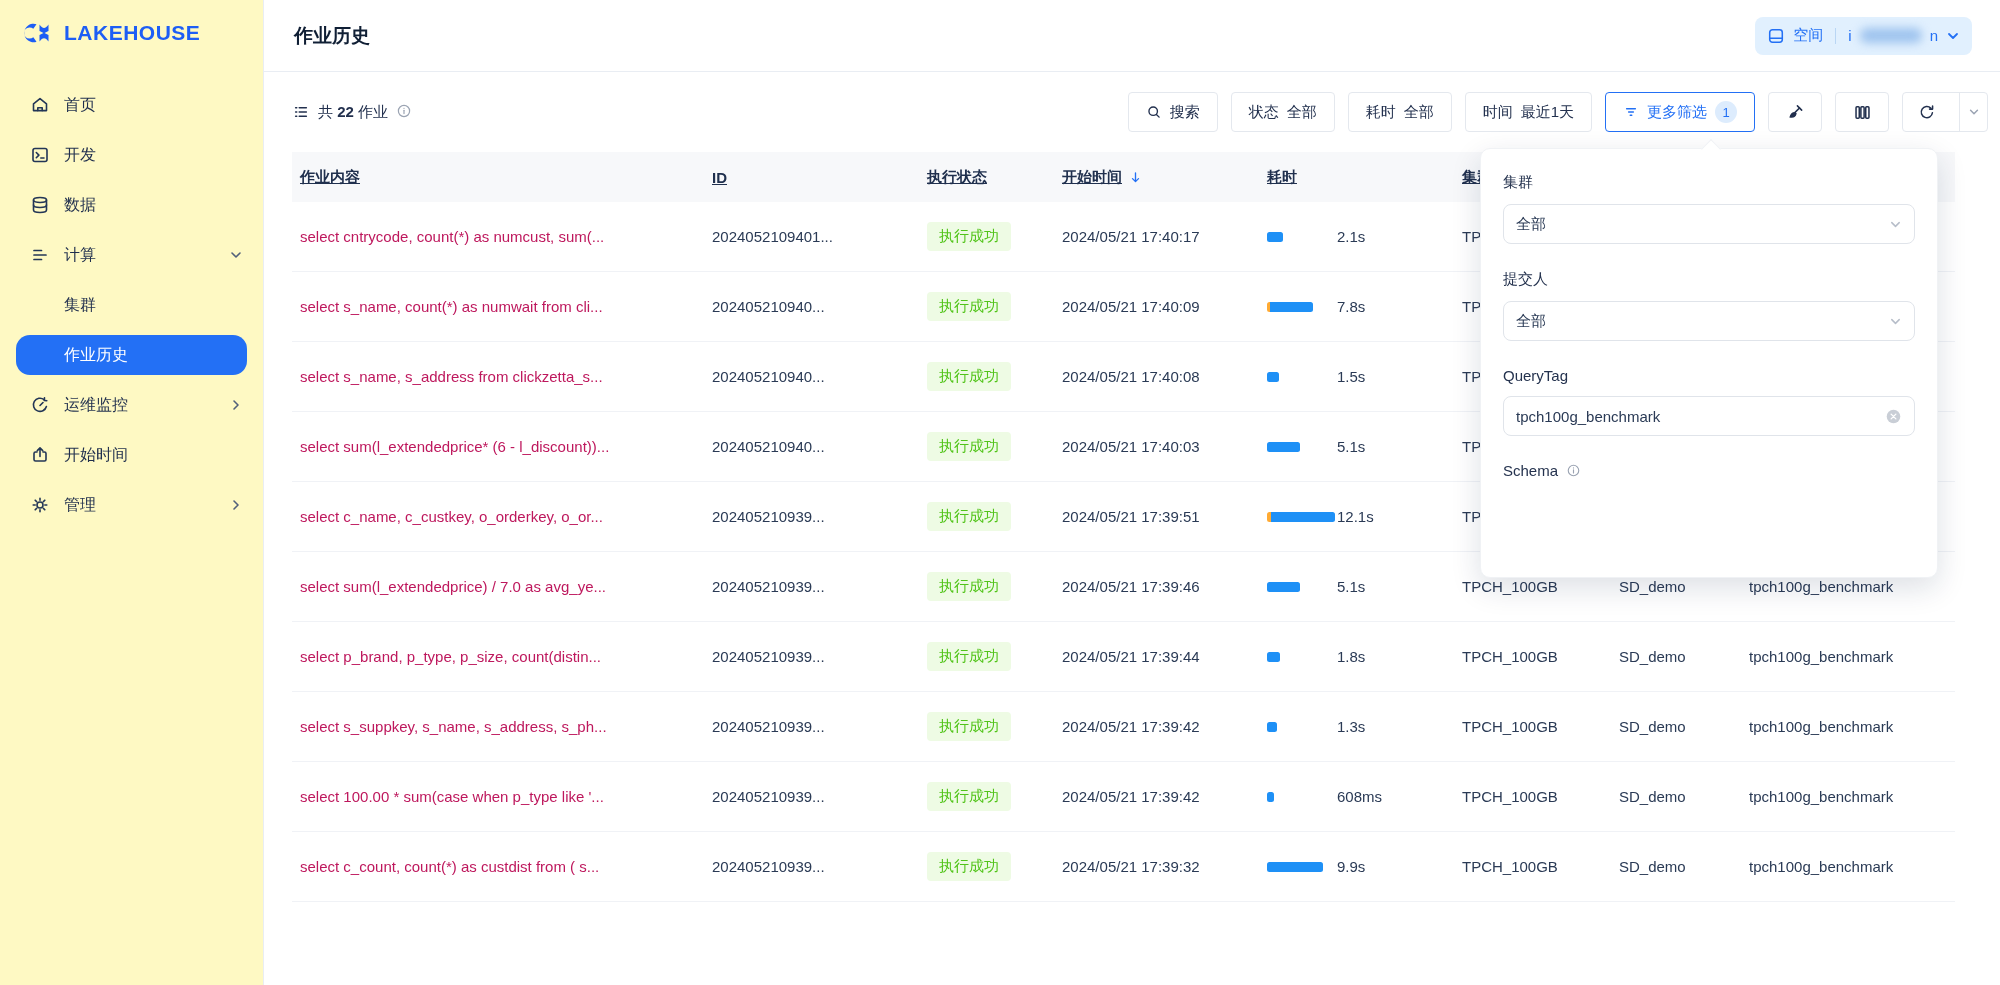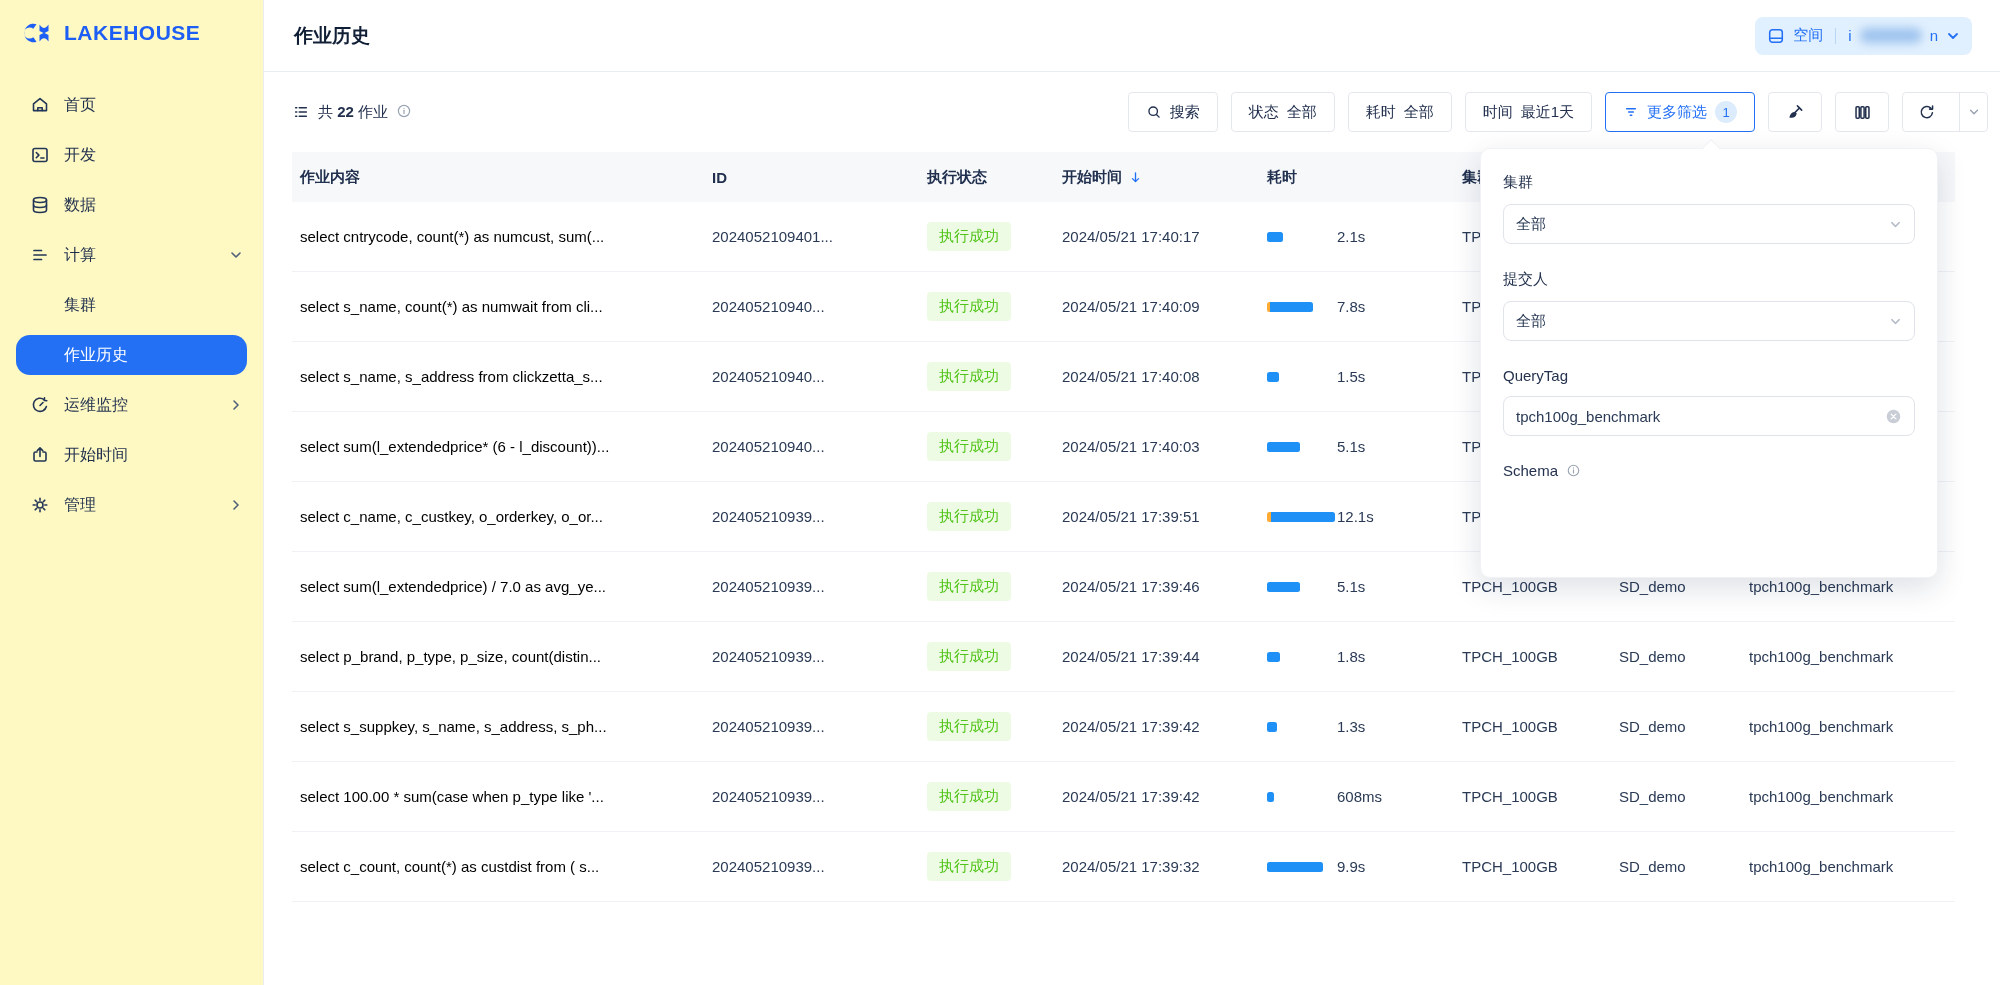--- a/index.html
+++ b/index.html
@@ -50,24 +50,24 @@
   .icon-btn { width:54px; padding:0; }
   .split-btn { padding:0; }
   .split-btn .half { display:inline-flex; align-items:center; justify-content:center; height:100%; }
   .split-btn .half.main-half { width:48px; }
   .split-btn .half.caret-half { width:28px; border-left:1px solid #e4e8ee; color:#9aa3b2; }
 
   
   .table { margin-top:20px; }
   .tr, .thead { display:grid; grid-template-columns:412px 215px 135px 205px 195px 157px 130px 1fr; align-items:center; }
   .thead { height:50px; background:#f7f8fa; font-weight:700; font-size:15px; color:#20304e; }
-  .th { padding-left:8px; display:flex; align-items:center; gap:6px; white-space:nowrap; }
+  .th { padding-left:8px; display:flex; align-items:center; gap:6px; white-space:nowrap;text-decoration:underline; }
   .tr { height:70px; border-bottom:1px solid #f0f2f6; font-size:15px; color:#2a3a55; }
   .td { padding-left:8px; white-space:nowrap; overflow:hidden; }
-  .sql-link { color:#000000; cursor:pointer; }
+  .sql-link { color:#be185d; cursor:pointer; }
   .badge-success { display:inline-block; background:#eefbe4; color:#52c41a; font-size:15px;
     padding:5px 12px; border-radius:4px; }
   .td-duration { display:flex; align-items:center; }
   .bar-wrap { width:70px; display:inline-flex; align-items:center; }
   .bar { display:inline-flex; height:10px; border-radius:2.5px; overflow:hidden; }
   .seg-orange { background:#ffaa33; height:100%; }
   .seg-blue { background:#1e90f6; height:100%; flex:1; }
 
   
   .pagination { margin-top:16px; display:flex; align-items:center; justify-content:flex-end; gap:8px;

